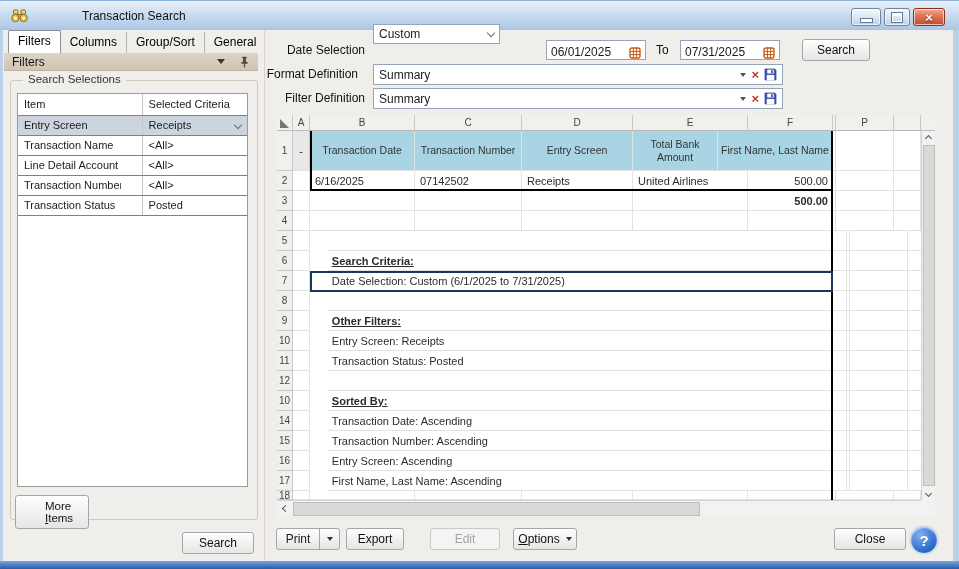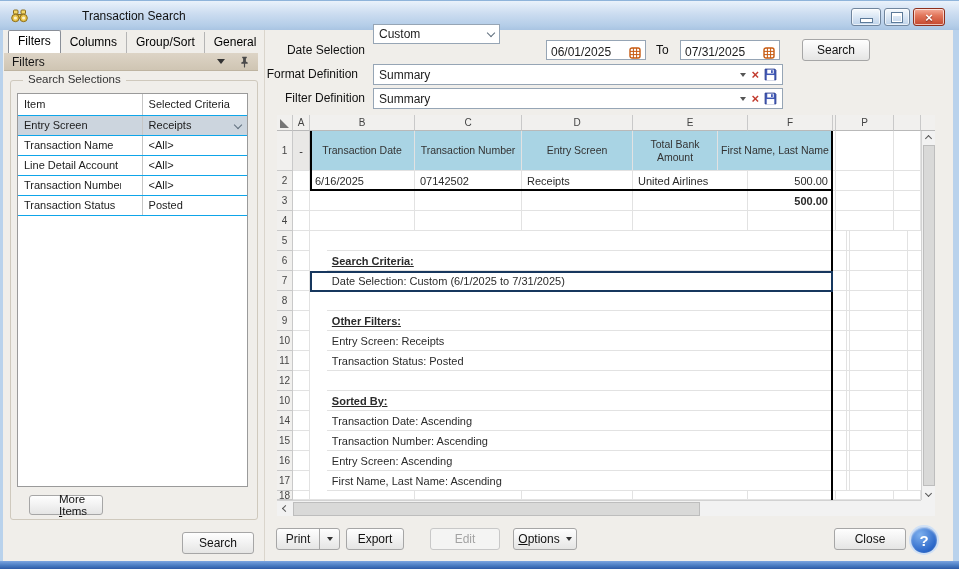--- a/index.html
+++ b/index.html
@@ -211,21 +211,21 @@
             <span class="lbl">&lt;All&gt;</span>
           </div>
       </div>
       <div class="frow">
         <div class="fcell-item">Transaction Status</div>
         <div class="fcell-crit">
             <span class="lbl">Posted</span>
           </div>
       </div>
     </div>
-    <div class="btn" style="left:18px; top:414px; width:74px; height:20px; font-size:11.5px;padding-left:29px;">
+    <div class="btn" style="left:4px; top:414px; width:74px; height:34px; font-size:11.5px;padding-left:29px;">
       <span><span>More </span><u>I</u><span>tems</span></span>
     </div>
   </div>
   <div class="btn" style="left:182px; top:532px; width:72px; height:22px;">Search</div>
 
   <div class="flabel" style="left:280px; top:40px; width:85px;">Date Selection</div>
   <div class="combo" style="left:373px; top:24px; width:127px;">
     <span class="val">Custom</span>
     <div class="thin-chev-down" style="margin-right:0;"></div>
   </div>

